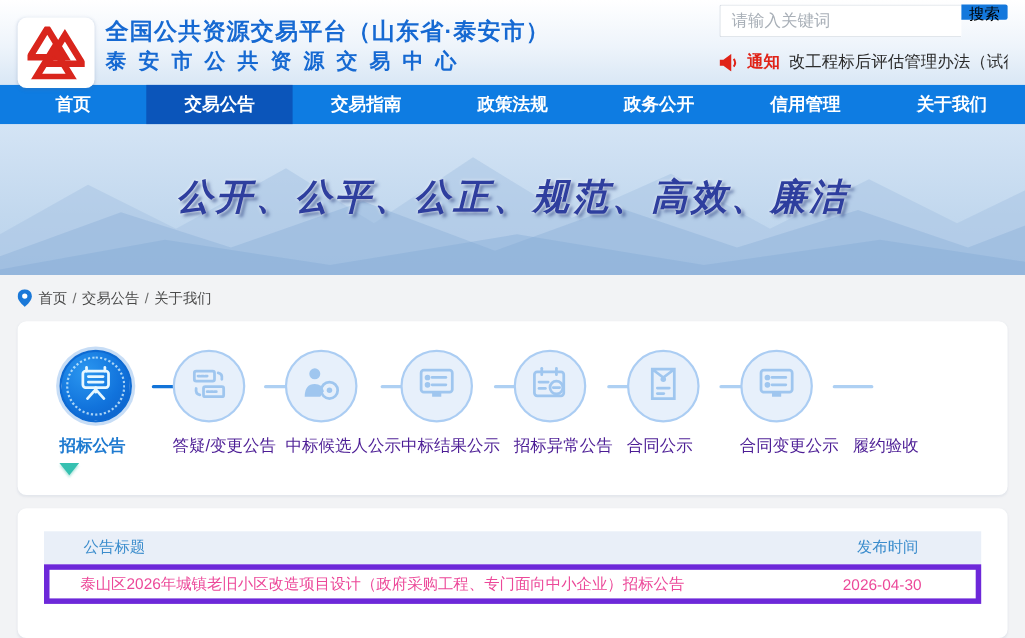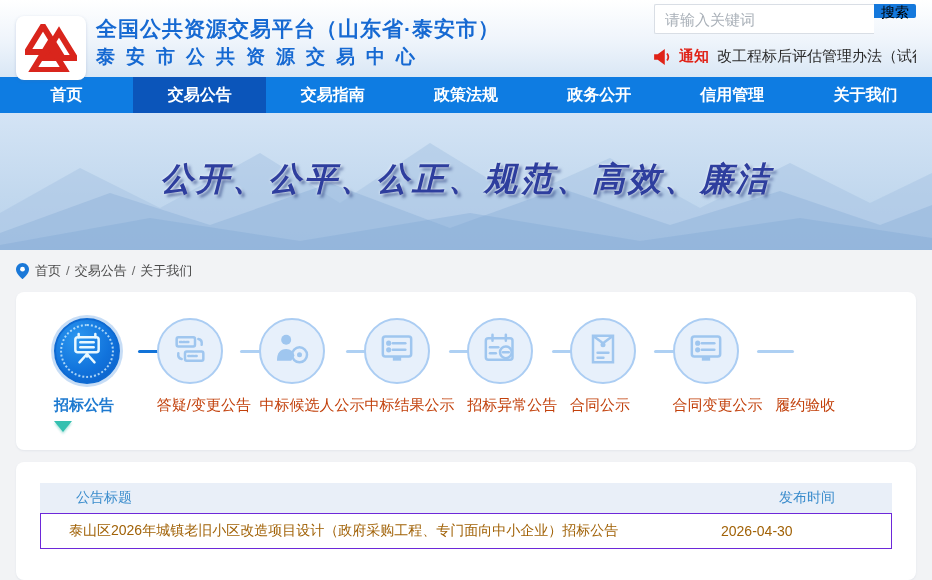--- a/index.html
+++ b/index.html
@@ -42,31 +42,31 @@
   .card { background:#fff; border-radius:8px; }
   .flow-card { height:158px; padding:26px 38px 0 38px; box-shadow:0 1px 2px rgba(120,140,170,.12); }
   .flow { display:flex; }
   .step { flex:1; display:flex; flex-direction:column; align-items:flex-start; position:relative; }
   .step .connector { position:absolute; top:32px; left:calc(33px - 50%); width:calc(100% - 66px); height:3px; background:#aed0f3; border-radius:2px; }
   .step .connector.dark { background:#1273d8; }
   .circle { width:66px; height:66px; border-radius:50%; background:#e7f0fb; border:2px solid #abcdf3; display:flex; align-items:center; justify-content:center; color:#9fc6ef; position:relative; z-index:1; }
   .circle.ghost { background:transparent; border-color:transparent; }
   .step.active .circle { background:radial-gradient(circle at 35% 30%, #2b97f0 0%, #1173dc 55%, #0b5cc4 100%); border:2px solid #0e6ad2; box-shadow:0 0 0 3px rgba(30,120,220,.25); color:#e8f8ff; }
   .step.active .circle::after { content:""; position:absolute; inset:4px; border-radius:50%; border:2px dotted rgba(220,245,255,.75); }
-  .step-label { margin-top:12px; font-size:15px; color:#c2410c; white-space:nowrap; }
+  .step-label { margin-top:12px; font-size:15px; color:#4c1d95; white-space:nowrap; }
   .step.active .step-label { color:#1e7ad0; font-weight:bold; font-size:15px; }
   .down-arrow { margin-top:6px; width:0; height:0; border-left:9px solid transparent; border-right:9px solid transparent; border-top:11px solid #35c0b0; filter:drop-shadow(0 2px 1px rgba(60,190,170,.4)); }
 
   .table-card { margin-top:12px; height:118px; padding:21px 24px 0 24px; box-shadow:0 1px 2px rgba(120,140,170,.12); }
   .tbl-header { display:flex; align-items:center; height:30px; background:#e9eff8; font-size:14px; color:#3a8ccc; }
   .tbl-header .col-title { flex:1; padding-left:36px; }
   .tbl-header .col-date { width:170px; text-align:center; }
-  .tbl-row { display:flex; align-items:center; height:36px; background:#fff; border:1px solid #6d28d9; font-size:14px; color:#a16207; cursor:pointer; }
+  .tbl-row { display:flex; align-items:center; height:36px; background:#fff; border:5px solid #6d28d9; font-size:14px; color:#ec4899; cursor:pointer; }
   .tbl-row .col-title { flex:1; padding-left:28px; white-space:nowrap; overflow:hidden; text-overflow:ellipsis; }
-  .tbl-row .col-date { width:170px; }
+  .tbl-row .col-date { width:170px; text-align:center; }
 </style>
 </head>
 <body>
 
 <div class="header">
   <div class="header-inner">
     <div class="logo">
       <svg width="52" height="48" viewBox="0 0 52 48">
         <polygon points="18,2 34,28 2,28" fill="none" stroke="#d9251c" stroke-width="6"></polygon>
         <polygon points="34,8 50,34 18,34" fill="none" stroke="#d9251c" stroke-width="6"></polygon>

